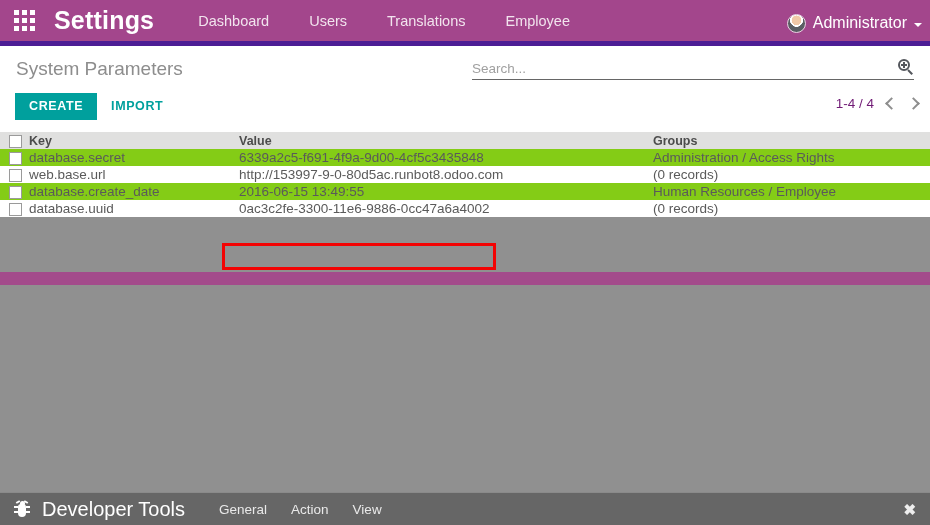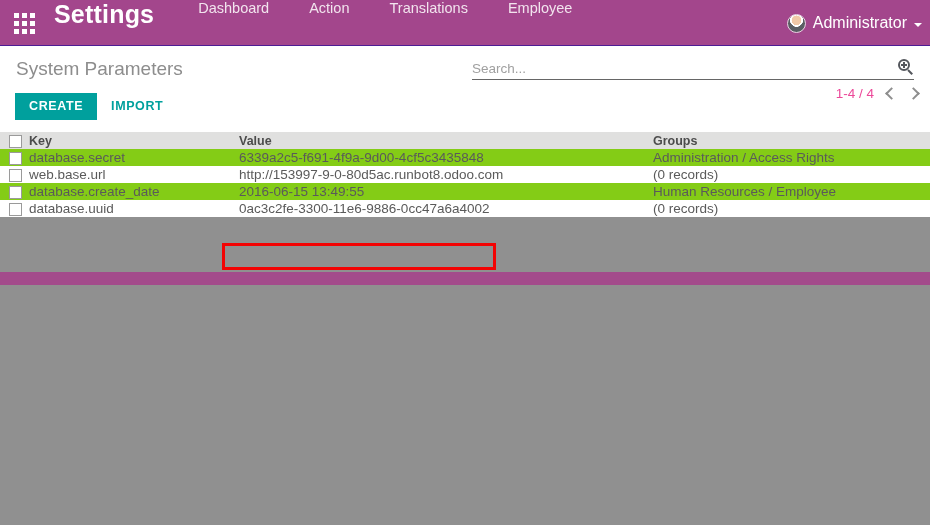--- a/index.html
+++ b/index.html
@@ -18,23 +18,23 @@
     height: 525px;
   }
 
   
   .navbar {
     position: absolute;
     top: 0; left: 0;
     width: 930px;
     height: 46px;
     background: #a3468c;
-    border-bottom: 1px solid #4c1d95;
-    display: flex;
-    align-items: flex-start;
+    border-bottom: 5px solid #4c1d95;
+    display: flex;
+    align-items: center;
   }
 
   .apps-btn {
     width: 48px;
     height: 46px;
     display: flex;
     align-items: center;
     justify-content: center;
     cursor: pointer;
   }
@@ -200,25 +200,25 @@
     position: absolute;
     background: #53565c;
   }
   .search-icon .plus-h { left: 3px; top: 5px; width: 6px; height: 2px; }
   .search-icon .plus-v { left: 5px; top: 3px; width: 2px; height: 6px; }
 
   
   .pager {
     position: absolute;
     right: 12px;
-    top: 40px;
+    top: 50px;
     display: flex;
     align-items: center;
     gap: 13px;
-    color: #ec4899;
+    color: #701a75;
     font-size: 13.5px;
   }
   .pager .count { cursor: pointer; white-space: nowrap; }
   .chev {
     width: 9px; height: 9px;
     border-top: 2px solid #8e8e8e;
     border-right: 2px solid #8e8e8e;
     cursor: pointer;
   }
   .chev.prev { transform: rotate(-135deg); }
@@ -392,21 +392,21 @@
           <i></i>
           <i></i>
           <i></i>
       </div>
     </div>
 
     <div class="brand">Settings</div>
 
     <div class="nav-menu">
       <div class="nav-item">Dashboard</div>
-      <div class="nav-item">Action</div>
+      <div class="nav-item">Users</div>
       <div class="nav-item">Translations</div>
       <div class="nav-item">Employee</div>
     </div>
 
     <div class="nav-right">
       <div class="avatar"></div>
       <div class="user-name">Administrator</div>
       <div class="caret-down"></div>
     </div>
   </div>
@@ -490,14 +490,33 @@
         </tr>
       </tbody>
     </table>
   </div>
 
   <div class="purple-strip"></div>
   <div class="gray-body"></div>
 
   <div class="redbox"></div>
 
+  <div class="devbar">
+    <div class="bug-icon">
+      <div class="ant1"></div>
+        <div class="ant2"></div>
+      <div class="head"></div>
+      <div class="body"></div>
+      <div class="leg l1"></div>
+        <div class="leg l2"></div>
+      <div class="leg l3"></div>
+        <div class="leg l4"></div>
+    </div>
+    <div class="dev-title">Developer Tools</div>
+    <div class="dev-menu">
+      <div class="dev-item">General</div>
+      <div class="dev-item">Action</div>
+      <div class="dev-item">View</div>
+    </div>
+    <div class="dev-close">✖</div>
+  </div>
 
 </div>
 
 </body></html>

